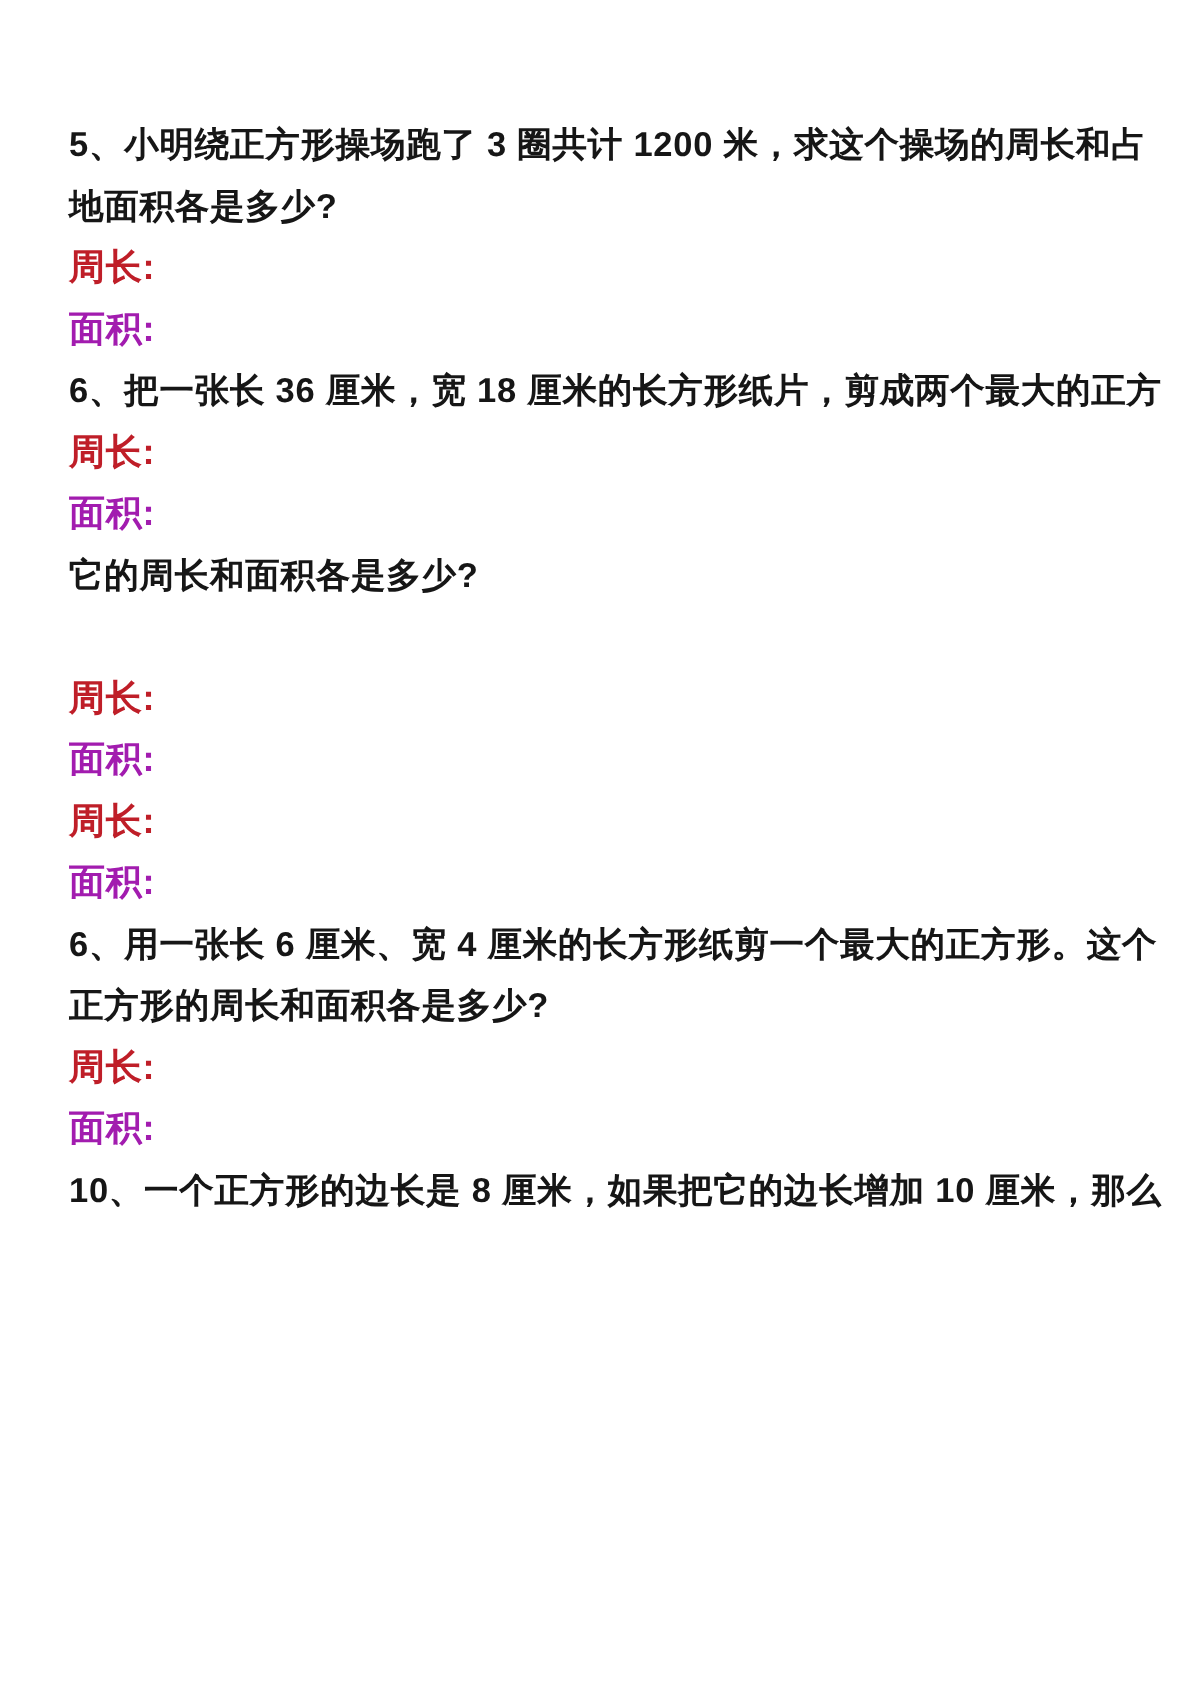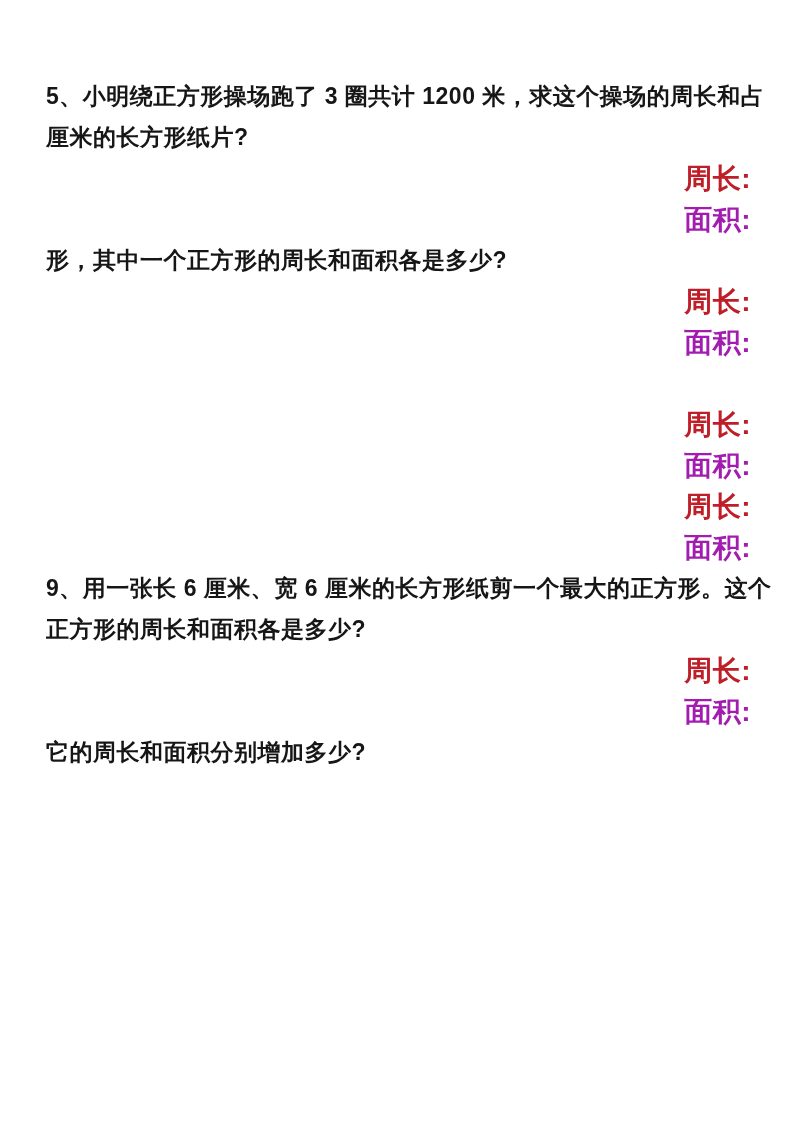--- a/index.html
+++ b/index.html
@@ -25,66 +25,66 @@
     line-height: 41px;
     font-size: 23px;
     font-weight: bold;
     white-space: nowrap;
     letter-spacing: 0.5px;
   }
   .question {
     color: #161616;
   }
   .label {
-    font-size: 28px;
-    text-align: right;
+    font-size: 24px;
   }
   .perimeter {
     color: #bf1e28;
   }
   .area {
     color: #a21caf;
   }
   .blank {
     
   }
 </style>
 </head>
 <body>
 
 <div class="page">
 
   <section class="problem">
     <div class="line question">5、小明绕正方形操场跑了 3 圈共计 1200 米，求这个操场的周长和占</div>
-    <div class="line question">厘米的长方形纸片?</div>
+    <div class="line question">地面积各是多少?</div>
     <div class="line label perimeter">周长:</div>
     <div class="line label area">面积:</div>
   </section>
 
   <section class="problem">
-    <div class="line question">形，其中一个正方形的周长和面积各是多少?</div>
+    <div class="line question">6、把一张长 36 厘米，宽 18 厘米的长方形纸片，剪成两个最大的正方</div>
     <div class="line label perimeter">周长:</div>
     <div class="line label area">面积:</div>
   </section>
 
   <section class="problem">
+    <div class="line question">它的周长和面积各是多少?</div>
     <div class="line blank"></div>
     <div class="line label perimeter">周长:</div>
     <div class="line label area">面积:</div>
   </section>
 
   <section class="problem">
     <div class="line label perimeter">周长:</div>
     <div class="line label area">面积:</div>
   </section>
 
   <section class="problem">
-    <div class="line question">9、用一张长 6 厘米、宽 6 厘米的长方形纸剪一个最大的正方形。这个</div>
+    <div class="line question">6、用一张长 6 厘米、宽 4 厘米的长方形纸剪一个最大的正方形。这个</div>
     <div class="line question">正方形的周长和面积各是多少?</div>
     <div class="line label perimeter">周长:</div>
     <div class="line label area">面积:</div>
   </section>
 
   <section class="problem">
-    <div class="line question">它的周长和面积分别增加多少?</div>
+    <div class="line question">10、一个正方形的边长是 8 厘米，如果把它的边长增加 10 厘米，那么</div>
   </section>
 
 </div>
 
 </body></html>

